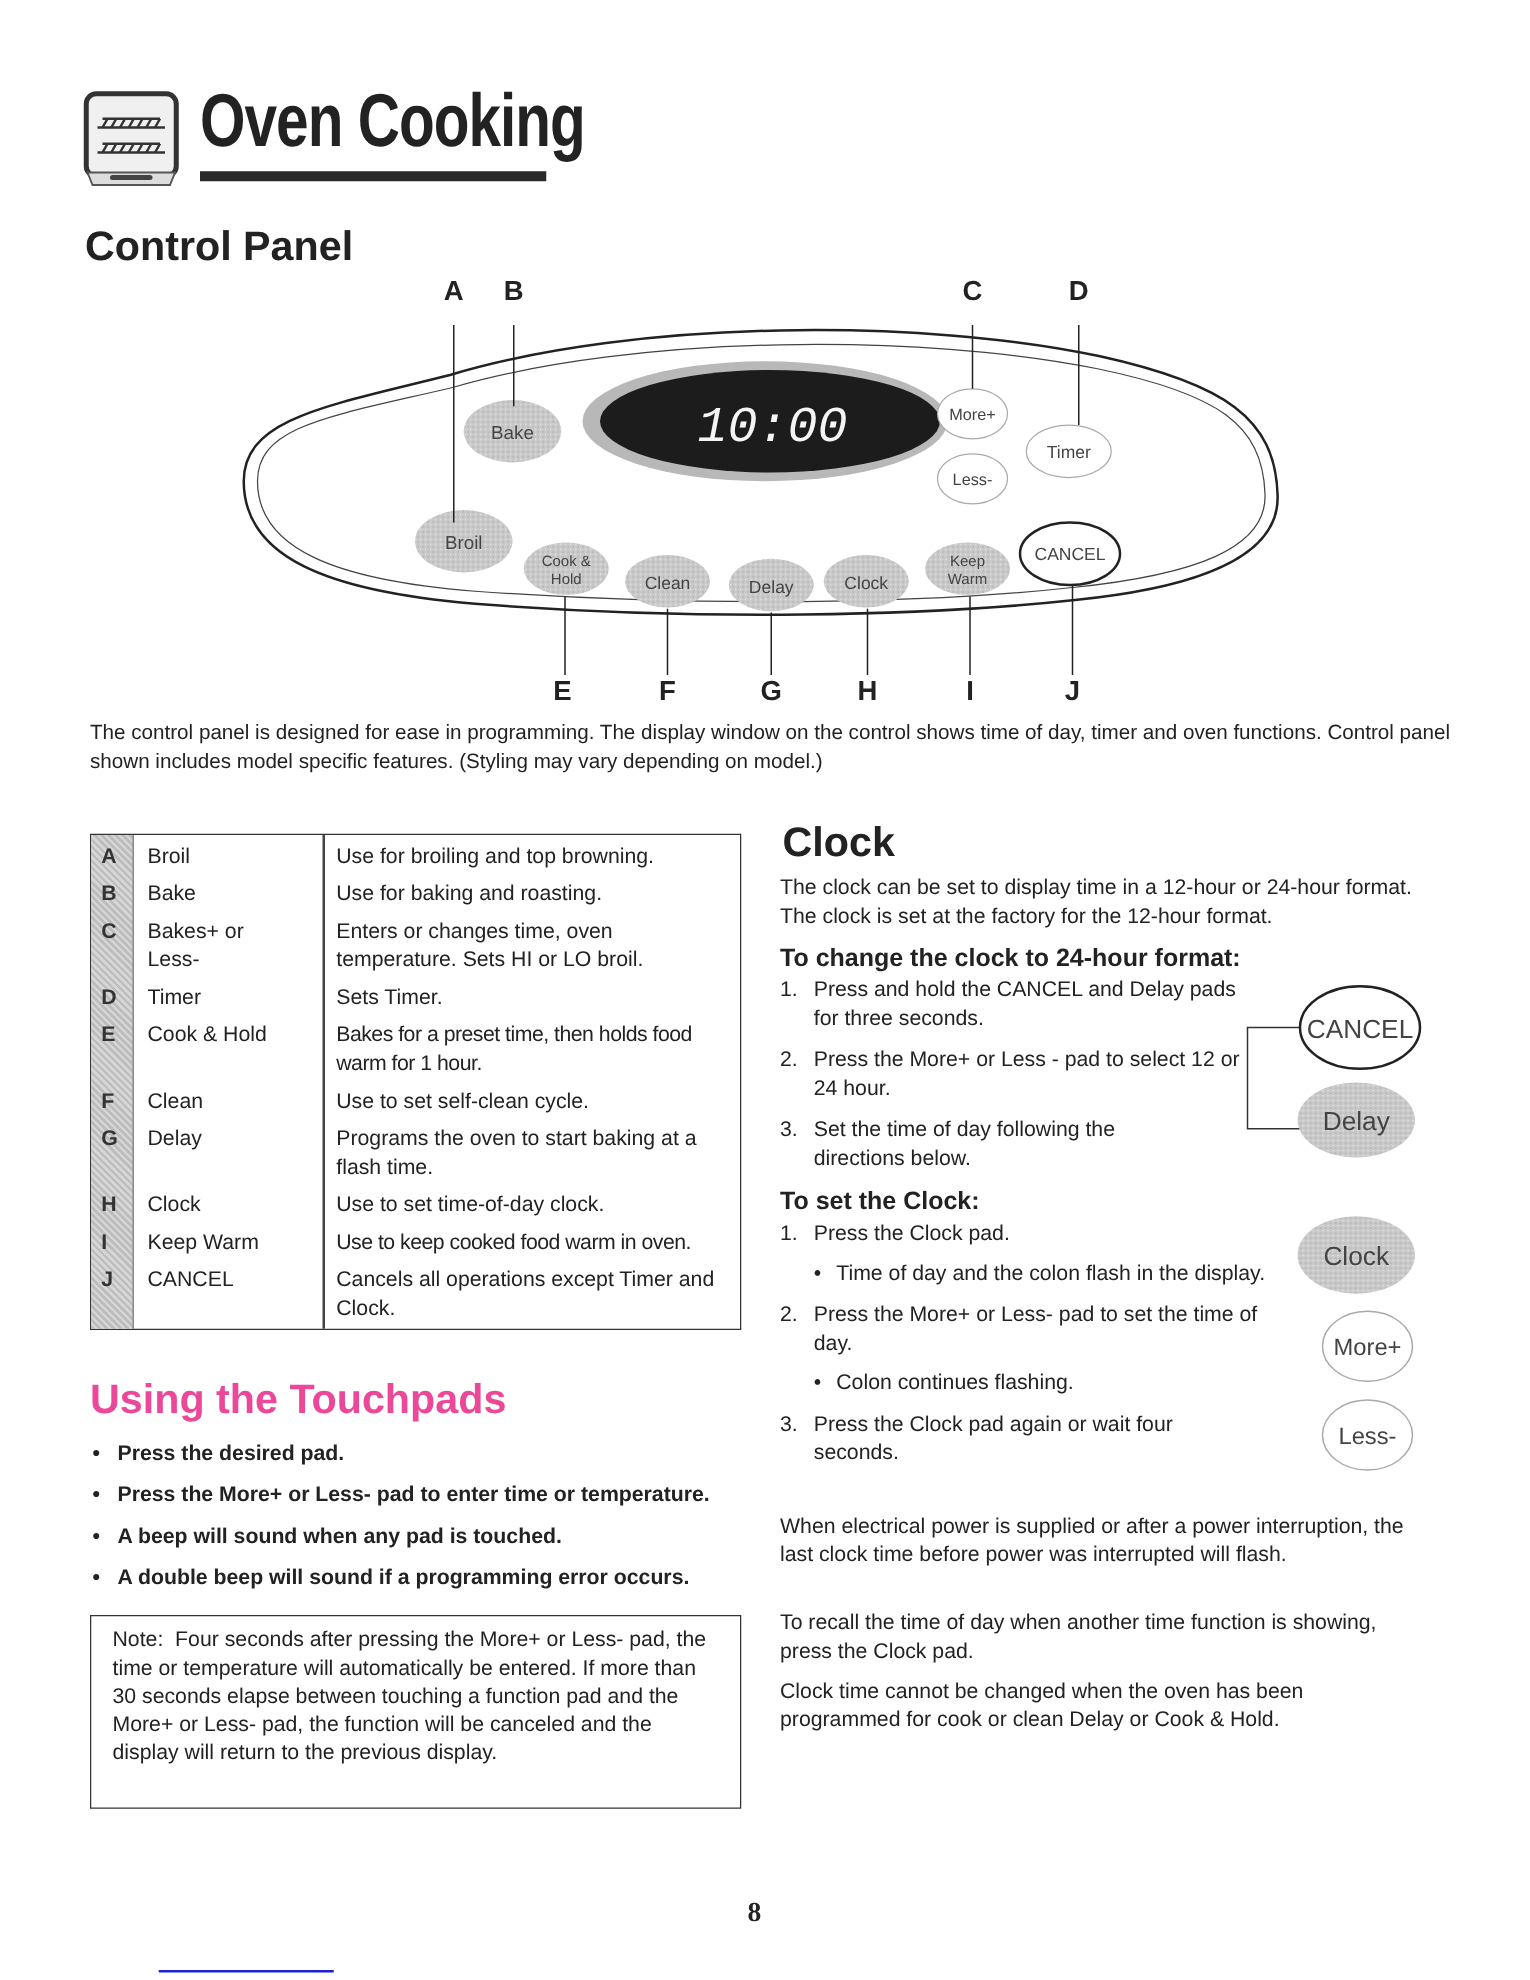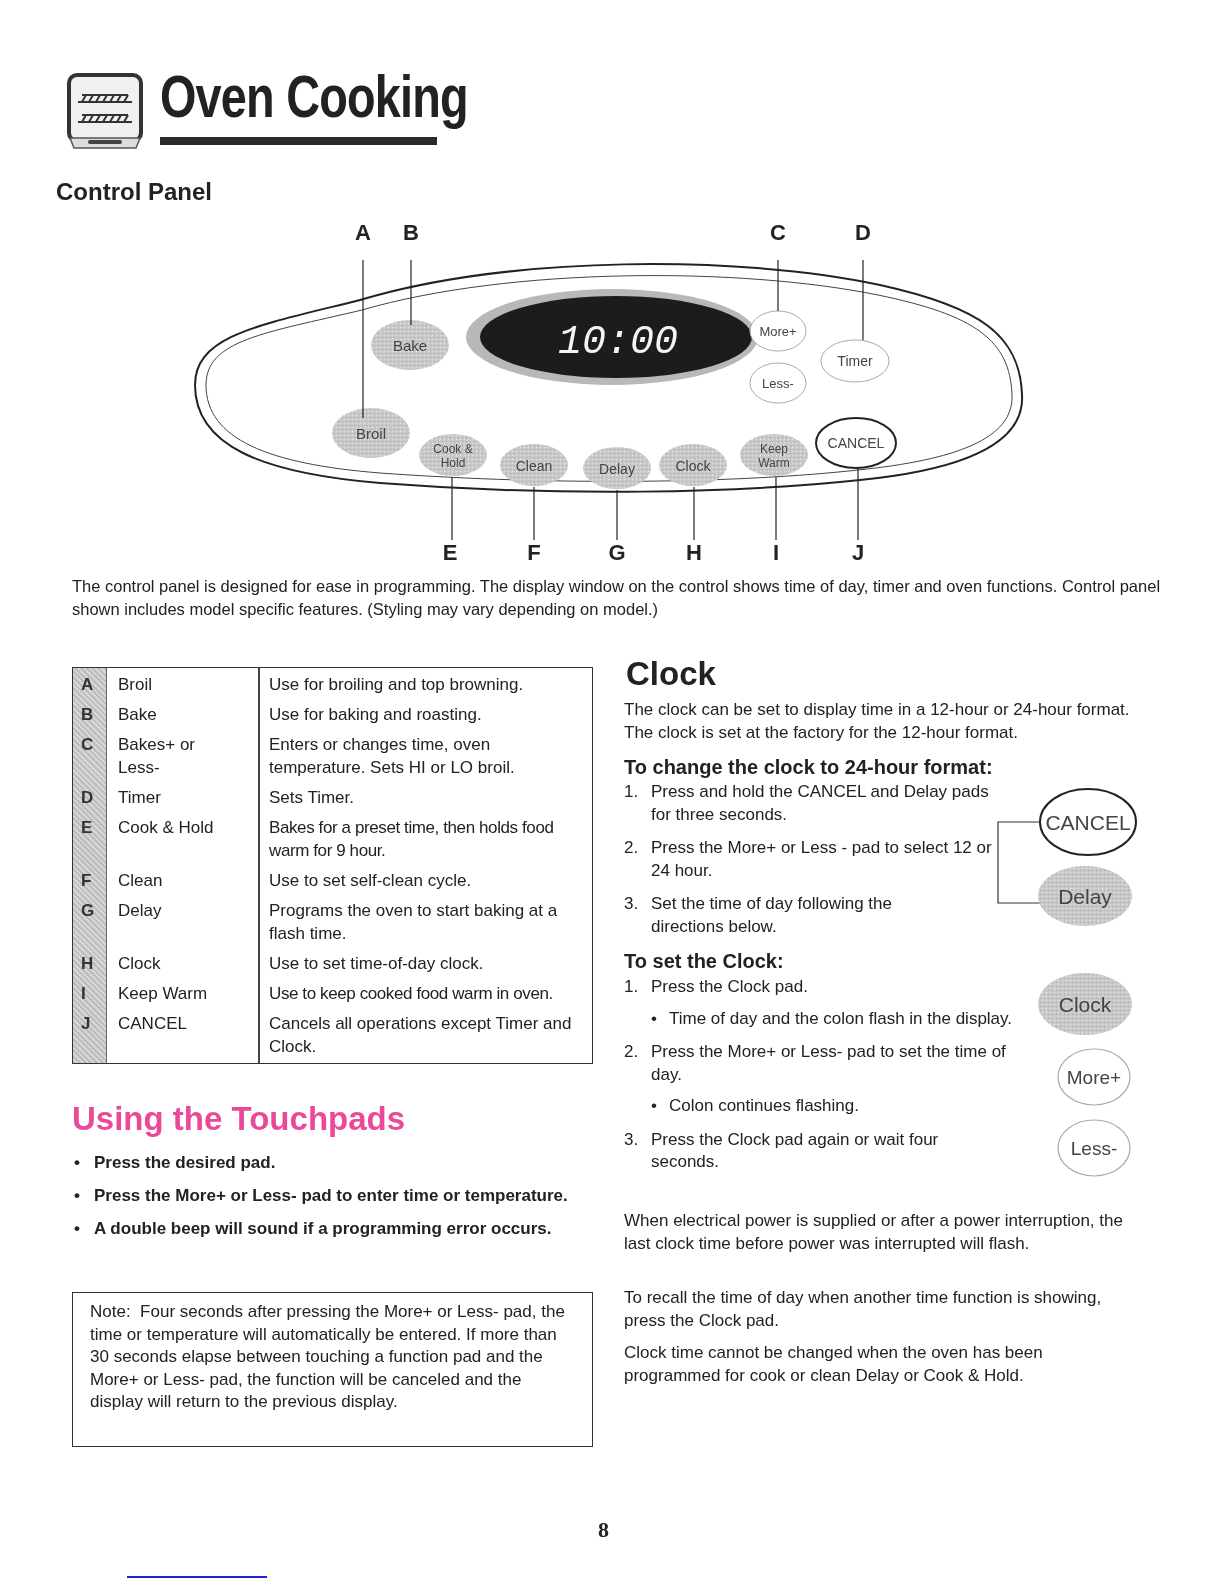--- a/index.html
+++ b/index.html
@@ -5,21 +5,21 @@
   * { box-sizing: border-box; margin: 0; padding: 0; }
   html, body { width: 1224px; height: 1584px; background: #ffffff; }
   body { position: relative; font-family: "Liberation Sans", sans-serif; color: #1a1a1a; overflow: hidden; }
 
   .abs { position: absolute; }
 
   
   #oven-icon { left: 66px; top: 72px; width: 78px; height: 78px; }
   #main-title { left: 160px; top: 62px; font-family: "Liberation Sans", sans-serif; font-weight: bold; font-size: 60px; letter-spacing: -1px; transform: scaleX(0.78); transform-origin: left top; color: #222; line-height: 70px; }
   #title-rule { left: 160px; top: 137px; width: 277px; height: 8px; background: #2a2a2a; }
-  #section-title { left: 56px; top: 178px; font-weight: bold; font-size: 24px; color: #222; }
+  #section-title { left: 68px; top: 178px; font-weight: bold; font-size: 33px; color: #222; }
 
   
   #panel-svg { left: 180px; top: 215px; width: 860px; height: 355px; }
 
   
   #intro { left: 72px; top: 575px; width: 1090px; font-size: 16.5px; line-height: 23px; color: #222; }
 
   
   #features-table { left: 72px; top: 667px; width: 521px; height: 397px; border: 1.5px solid #333; }
   #features-table .letter-col { position: absolute; left: 0; top: 0; width: 34px; height: 100%; background: repeating-linear-gradient(45deg,#bdbdbd 0 2px,#d6d6d6 2px 4px); border-right: 1px solid #666; }
@@ -194,21 +194,21 @@
     <span class="desc" style="width:305px">Enters or changes time, oven temperature.  Sets HI or LO broil.</span>
   </div>
   <div class="trow" style="top:119px">
     <span class="letter">D</span>
     <span class="name">Timer</span>
     <span class="desc">Sets Timer.</span>
   </div>
   <div class="trow" style="top:149px">
     <span class="letter">E</span>
     <span class="name">Cook &amp; Hold</span>
-    <span class="desc" style="letter-spacing:-0.4px">Bakes for a preset time, then holds food warm for 9 hour.</span>
+    <span class="desc" style="letter-spacing:-0.4px">Bakes for a preset time, then holds food warm for 1 hour.</span>
   </div>
   <div class="trow" style="top:202px">
     <span class="letter">F</span>
     <span class="name">Clean</span>
     <span class="desc">Use to set self-clean cycle.</span>
   </div>
   <div class="trow" style="top:232px">
     <span class="letter">G</span>
     <span class="name">Delay</span>
     <span class="desc" style="width:305px">Programs the oven to start baking at a flash time.</span>
@@ -227,20 +227,21 @@
     <span class="letter">J</span>
     <span class="name">CANCEL</span>
     <span class="desc" style="width:305px">Cancels all operations except Timer and Clock.</span>
   </div>
 </div>
 
 <div id="touch-title" class="abs">Using the Touchpads</div>
 <ul id="touch-list" class="abs">
   <li>Press the desired pad.</li>
   <li>Press the More+ or Less- pad to enter time or temperature.</li>
+  <li>A beep will sound when any pad is touched.</li>
   <li>A double beep will sound if a programming error occurs.</li>
 </ul>
 <div id="note-box" class="abs">
   <b>Note:</b>&nbsp;
   <span>Four seconds after pressing the More+ or Less- pad, the time or temperature will automatically be entered. If more than 30 seconds elapse between touching a function pad and the More+ or Less- pad, the function will be canceled and the display will return to the previous display.</span>
 </div>
 
 <div id="clock-title" class="abs">Clock</div>
 <div id="clock-intro" class="abs rtext">The clock can be set to display time in a 12-hour or 24-hour format.  The clock is set at the factory for the 12-hour format.</div>
 

